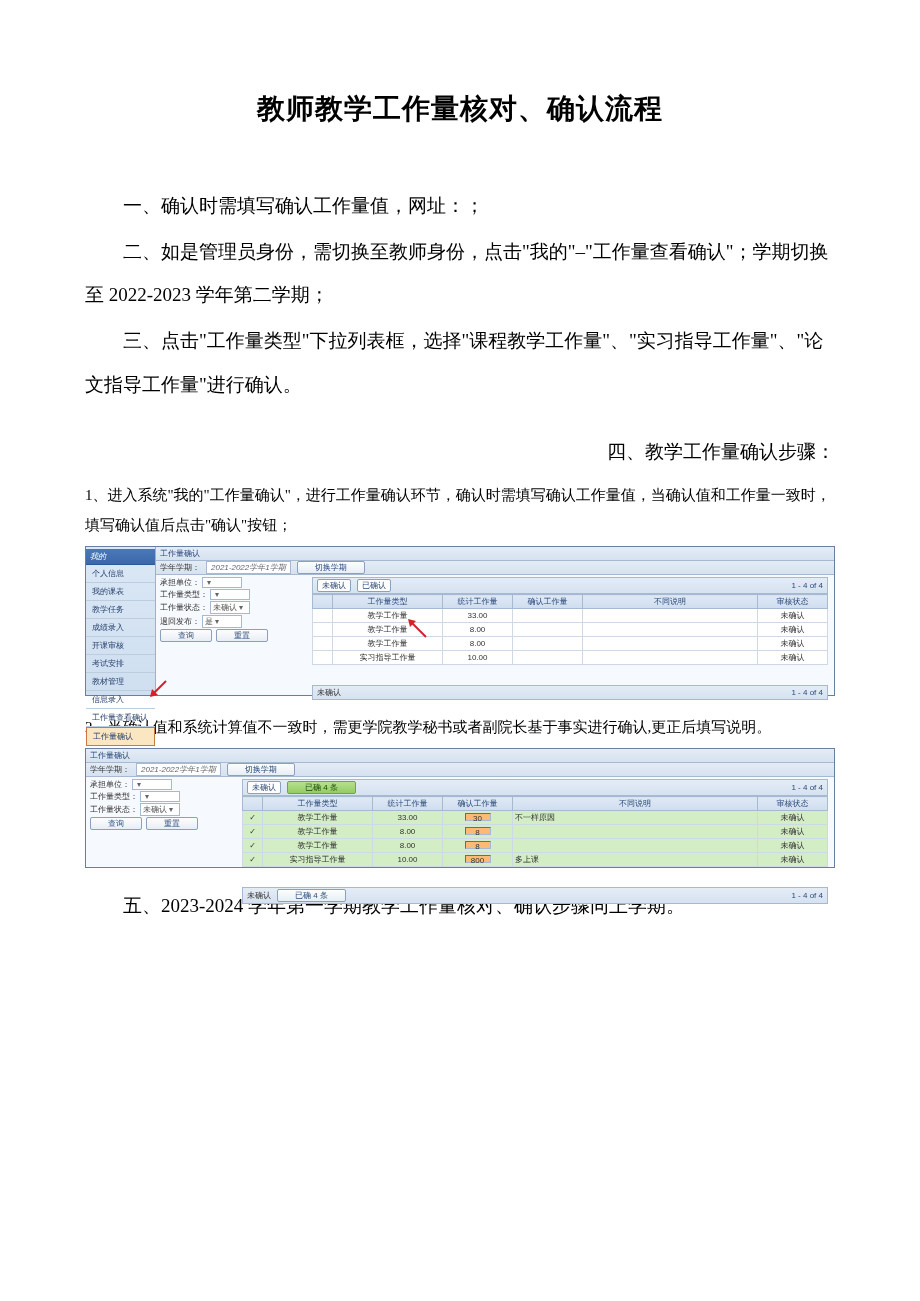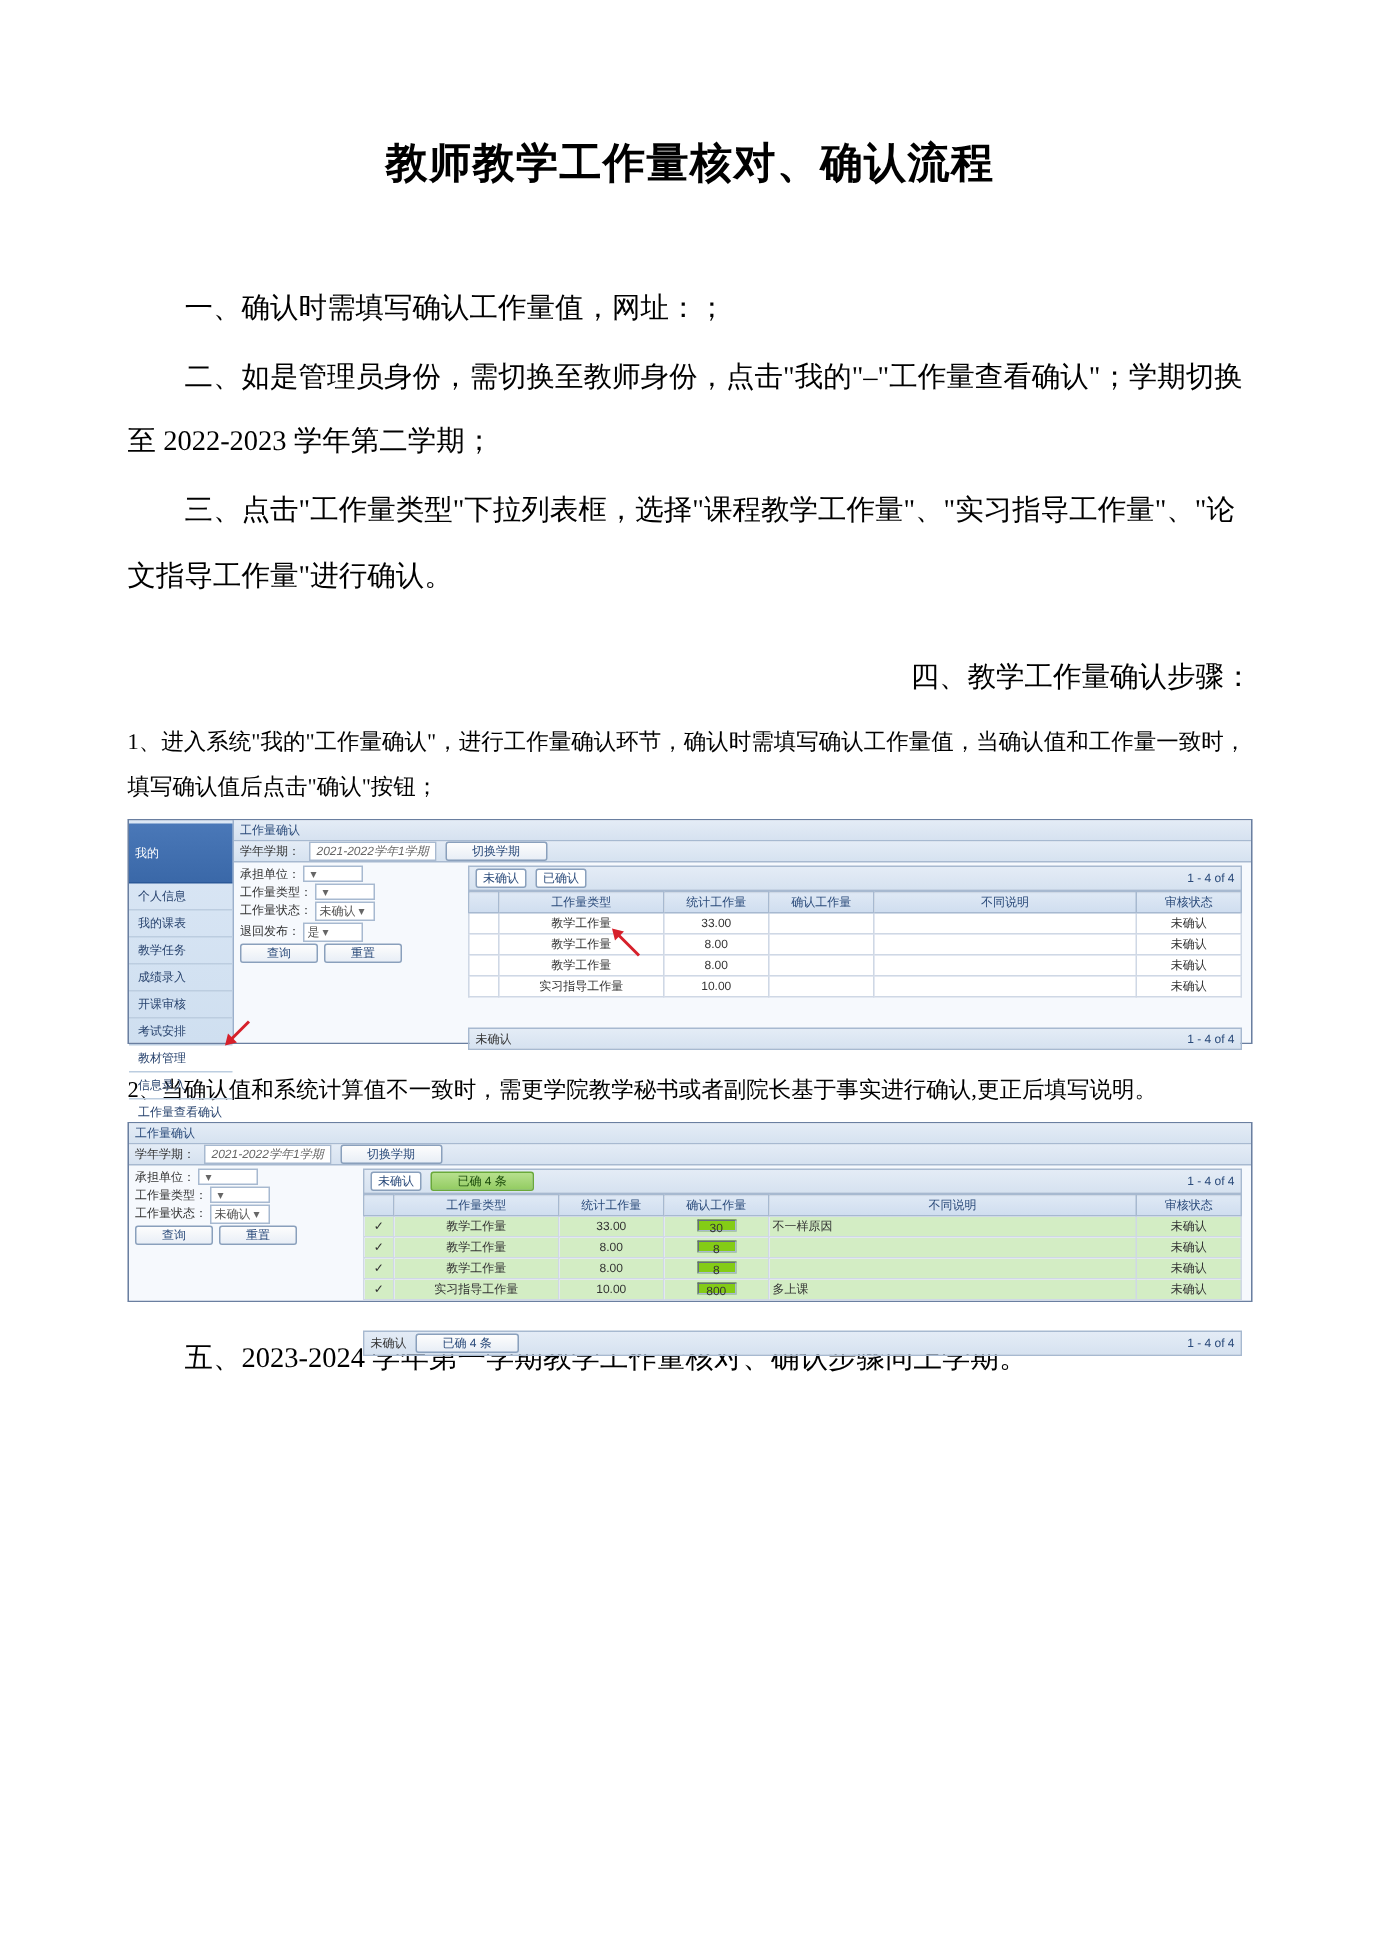--- a/index.html
+++ b/index.html
@@ -53,22 +53,23 @@
     left: 0; top: 0; bottom: 0;
     width: 70px;
     background: linear-gradient(#dbe7f5,#cfdff0);
     border-right: 1px solid #9bb0cc;
     padding: 2px 0;
   }
   .shot .leftnav .navheader {
     background: linear-gradient(#4a78b8,#3a68a8);
     color: #fff;
     font-size: 8px;
-    padding: 14px 4px;
+    padding: 2px 4px;
     border-bottom: 1px solid #2a5898;
+    font-style: italic;
   }
   .shot .leftnav .navitem {
     padding: 3px 6px;
     color: #27426d;
     border-bottom: 1px solid #bccde0;
     white-space: nowrap;
     overflow: hidden;
   }
   .shot .leftnav .navitem.highlight {
     background: #fbe6c2;
@@ -113,20 +114,21 @@
     grid-template-columns: 150px 1fr;
     align-items: start;
   }
   .filters .left {
     display: flex;
     flex-direction: column;
     gap: 1px;
   }
   .filters .pair {
     display: flex;
+    align-items: center;
     gap: 2px;
     white-space: nowrap;
   }
   .filters .pair .sel {
     background: #fff;
     border: 1px solid #a7b9d0;
     padding: 0 2px;
     min-width: 40px;
     color: #555;
     display: inline-block;
@@ -207,21 +209,21 @@
   }
   .redarrow svg line { stroke: #d6202a; stroke-width: 2; }
   .redarrow svg polygon { fill: #d6202a; }
   .section5 {
     font-size: 19px;
     line-height: 2.3;
     text-indent: 2em;
     margin-top: 6px;
   }
   .inputcell {
-    background: #84cc16;
+    background: #fdba74;
     border: 1px inset #a7b9d0;
     width: 26px;
     height: 8px;
     display: inline-block;
   }
 </style>
 </head>
 <body>
 
 <h1>教师教学工作量核对、确认流程</h1>

